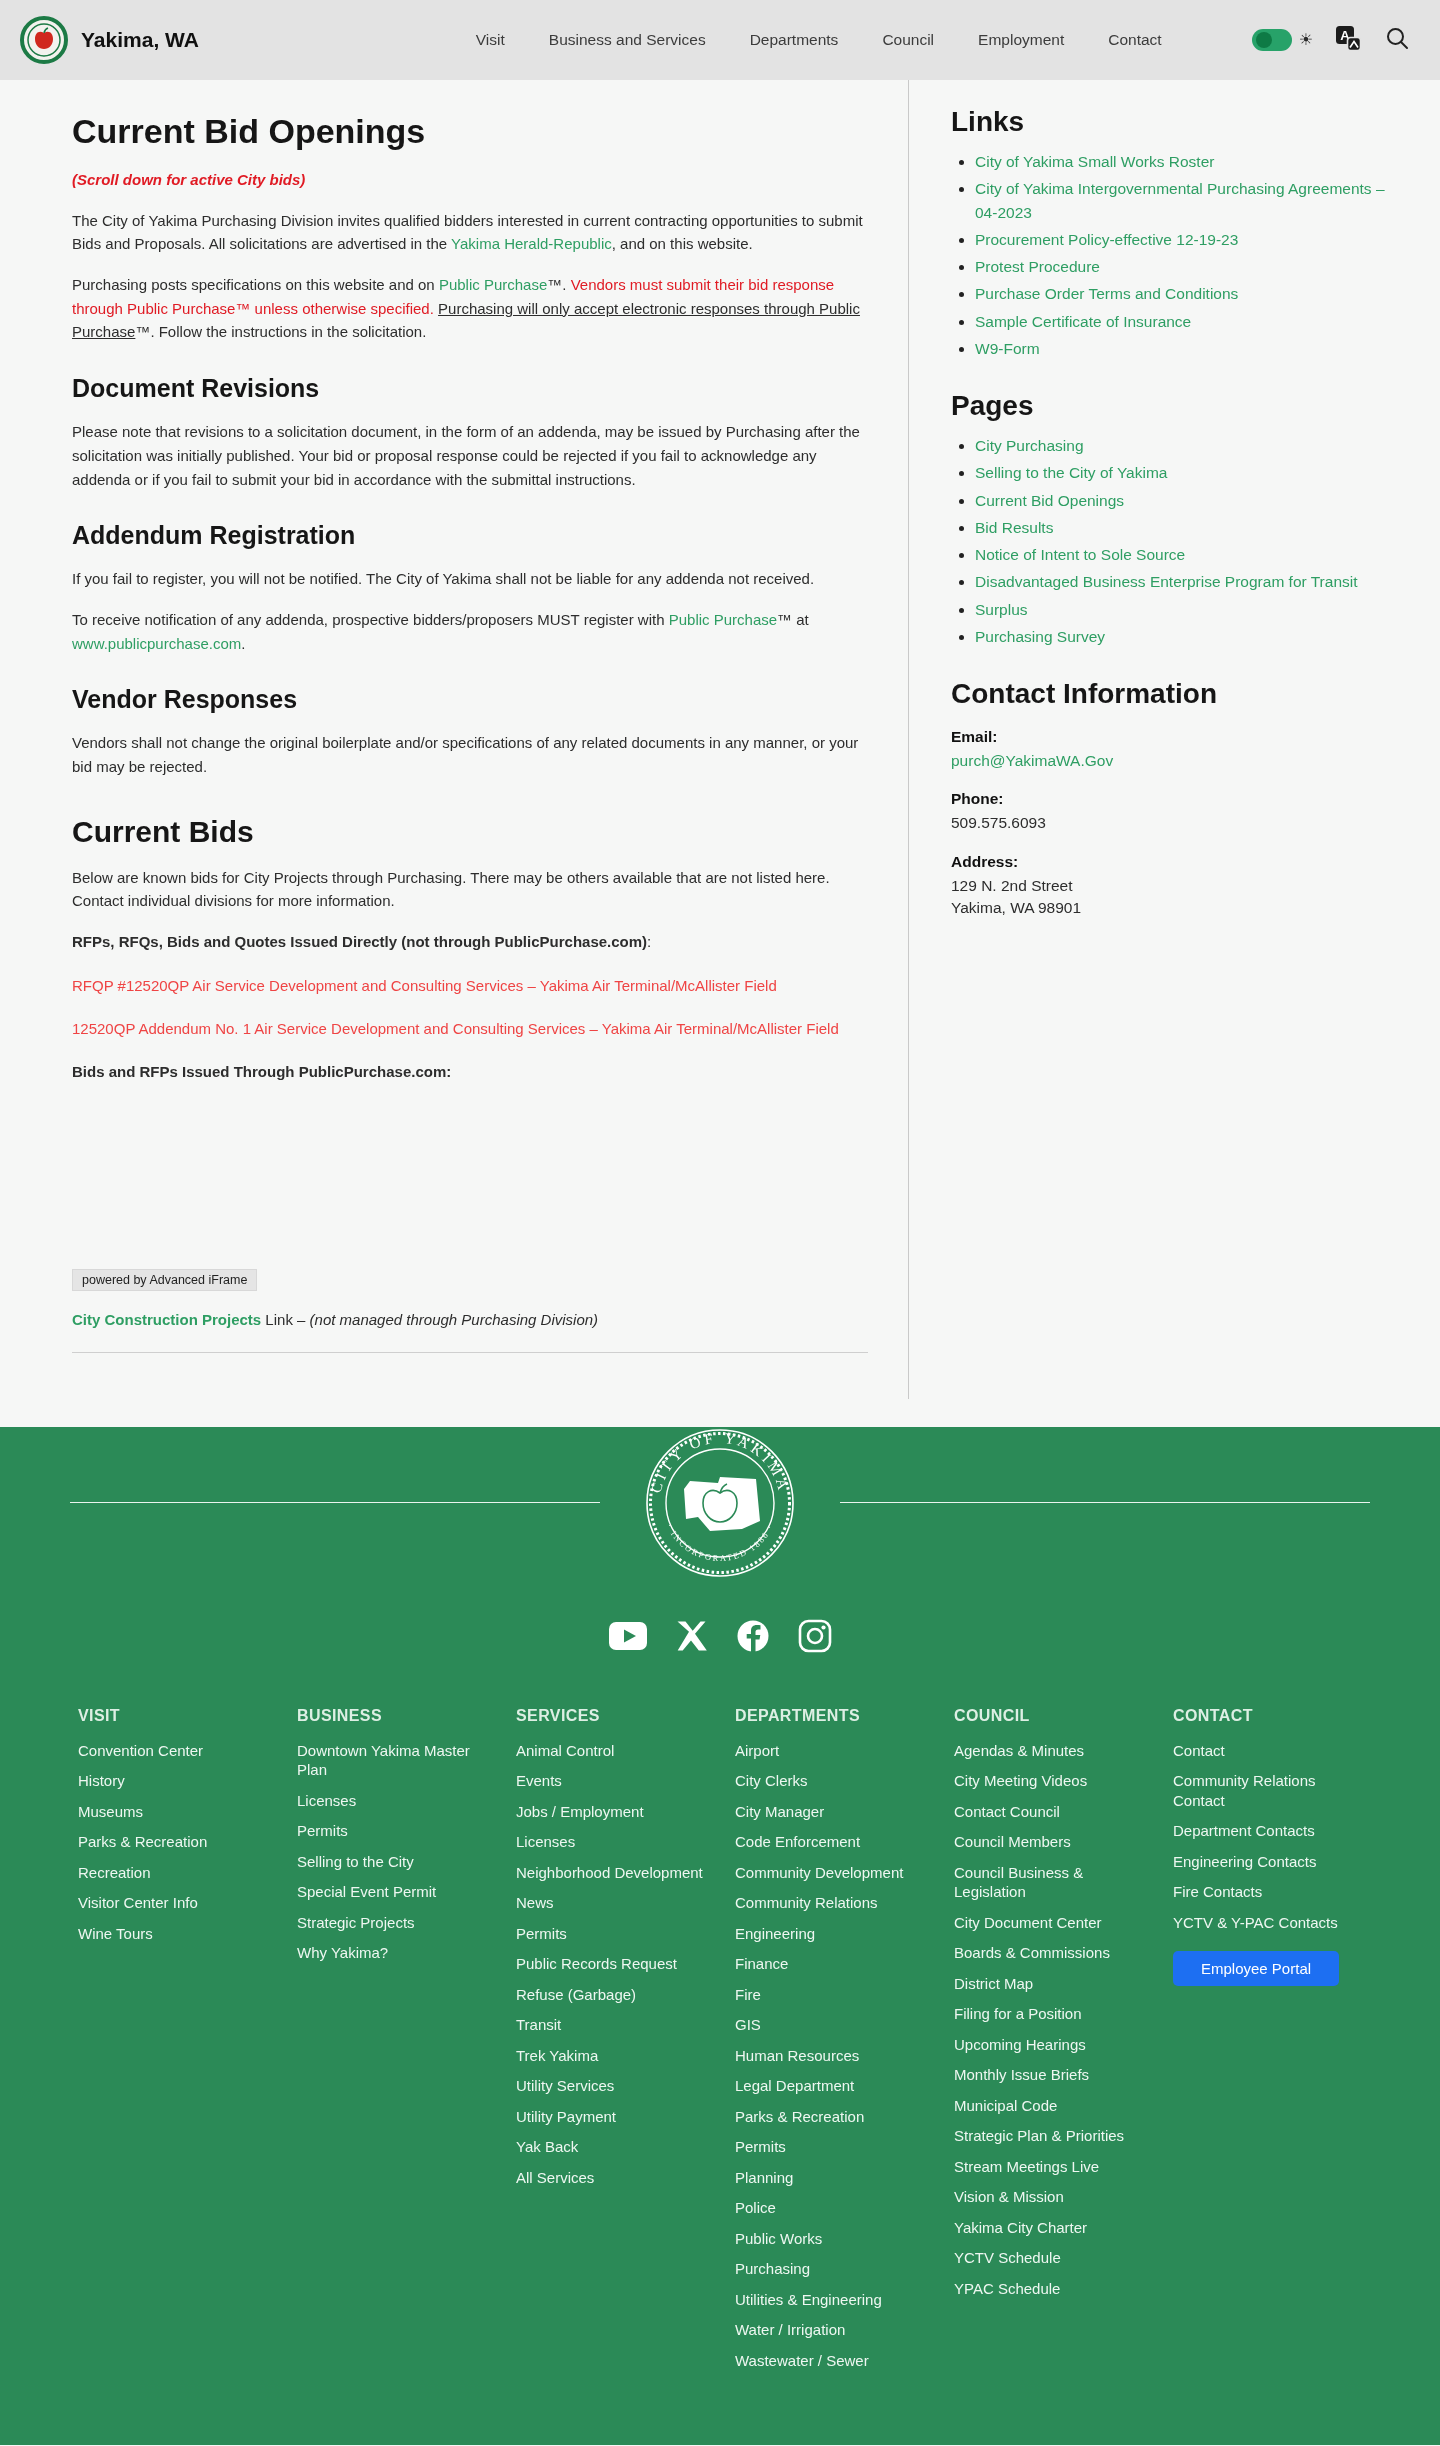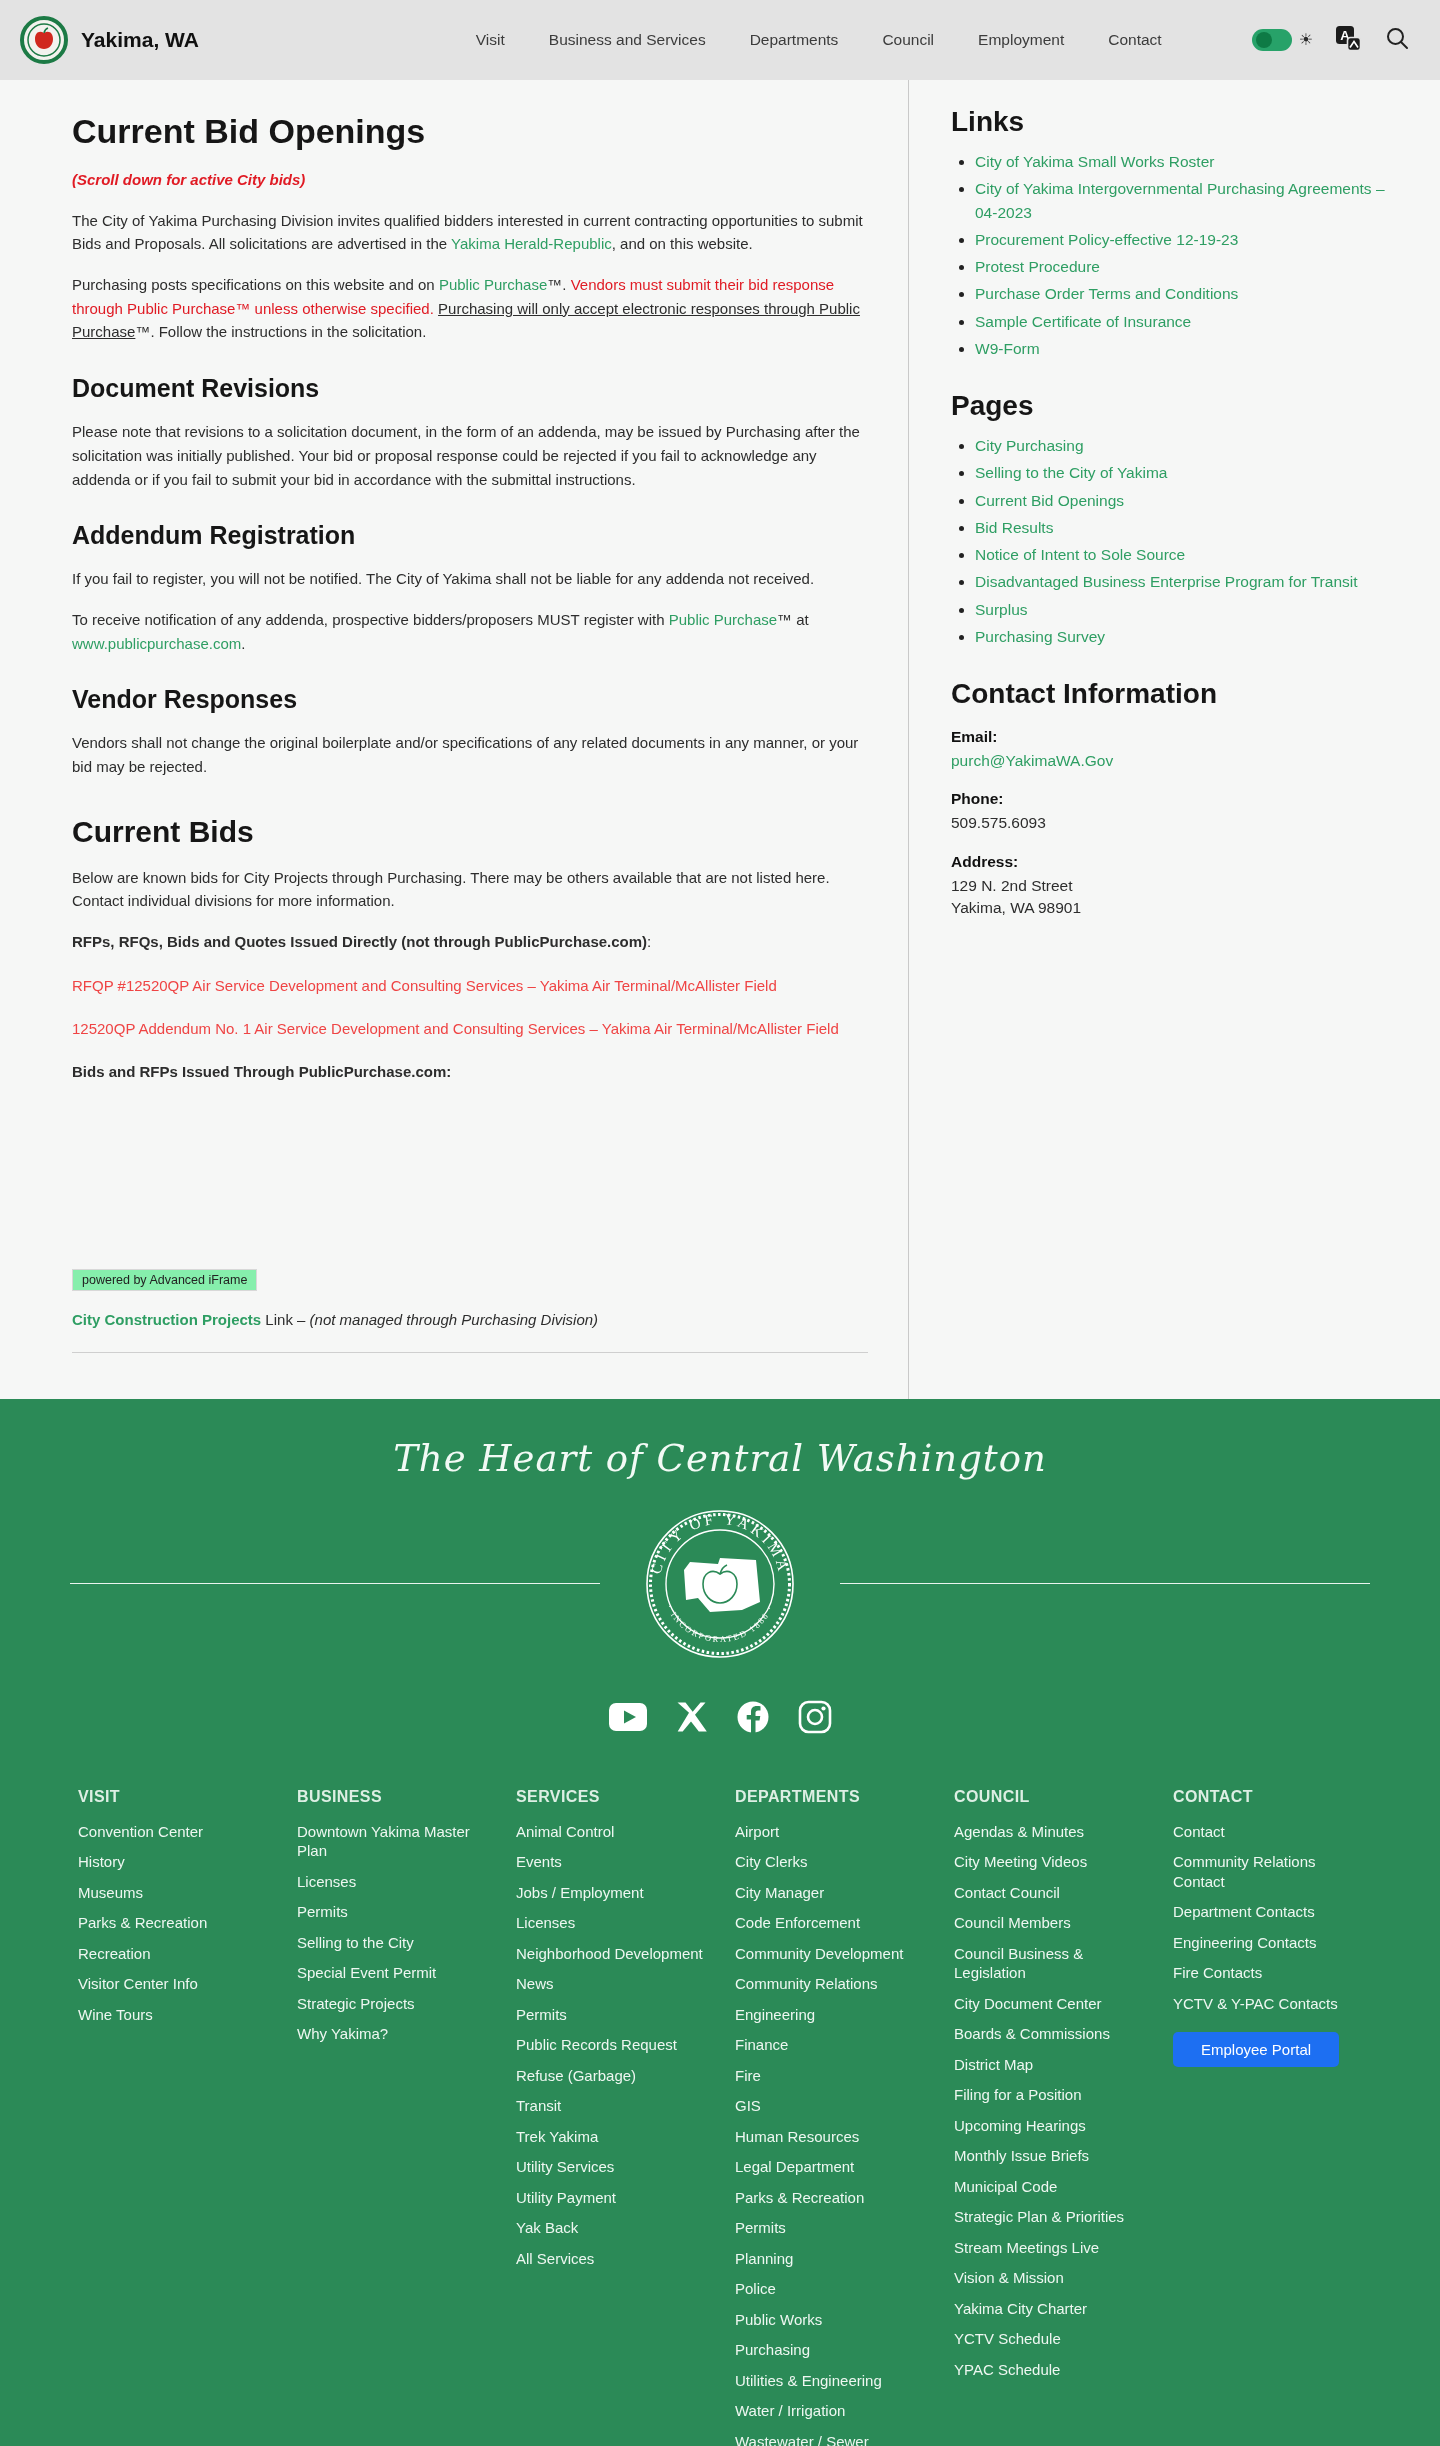--- a/index.html
+++ b/index.html
@@ -42,21 +42,21 @@
   .green { color:#2e9e63; }
   .red-inline { color:#e01b24; }
   .ul-inline { text-decoration:underline; }
   h2.section { font-size:25px; font-weight:700; color:#161616; margin:30px 0 8px; }
   h2.big-section { font-size:30px; margin-top:36px; }
   .bold-line { font-weight:bold; font-size:15px; margin:28px 0 10px; }
   .bold-line .colon { font-weight:normal; }
   .bid-link { display:block; font-size:15px; line-height:1.55; color:#ef4444; margin:20px 0; }
   .through-line { margin-top:58px; }
   .iframe-space { height:168px; }
-  .powered-box { display:inline-block; background:#86efac; border:1px solid #d8d8d8; padding:3px 9px; font-size:12.5px; color:#222; }
+  .powered-box { display:inline-block; background:#e5e5e5; border:1px solid #d8d8d8; padding:3px 9px; font-size:12.5px; color:#222; }
   .construction { font-size:15.5px; margin:3px 0 0; }
   .construction .cc-link { font-weight:bold; color:#2e9e63; }
   .construction .note { font-style:italic; }
   .main-col hr { border:none; border-top:1px solid #cfcfcf; margin:20px 0 0; }
 
   
   .side-title { font-size:28px; font-weight:700; color:#161616; margin:0 0 12px; }
   .side-title + ul { margin-top:0; }
   .side-col ul { margin:0 0 30px; padding-left:24px; }
   .side-col li { font-size:15.5px; line-height:1.5; margin:4px 0; color:#222; }
@@ -203,21 +203,20 @@
     <p class="contact-value"><a class="green">purch@YakimaWA.Gov</a></p>
     <p class="contact-label">Phone:</p>
     <p class="contact-value">509.575.6093</p>
     <p class="contact-label">Address:</p>
     <p class="contact-value">129 N. 2nd Street</p>
     <p class="contact-value">Yakima, WA 98901</p>
   </div>
 </div>
 
 <div class="footer">
-  <div class="tagline">The Heart of Central Washington</div>
 
   <div class="seal-row">
     <div class="seal-line"></div>
     <div class="seal">
       <svg viewBox="0 0 152 152" width="152" height="152">
         <circle cx="76" cy="76" r="73" fill="none" stroke="#ffffff" stroke-width="1.6"></circle>
         <circle cx="76" cy="76" r="69.5" fill="none" stroke="#ffffff" stroke-width="3" stroke-dasharray="2.5 2.5"></circle>
         <circle cx="76" cy="76" r="54" fill="none" stroke="#ffffff" stroke-width="1.4"></circle>
         <defs>
           <path id="sealTopArc" d="M 16,76 A 60,60 0 0 1 136,76"></path>

